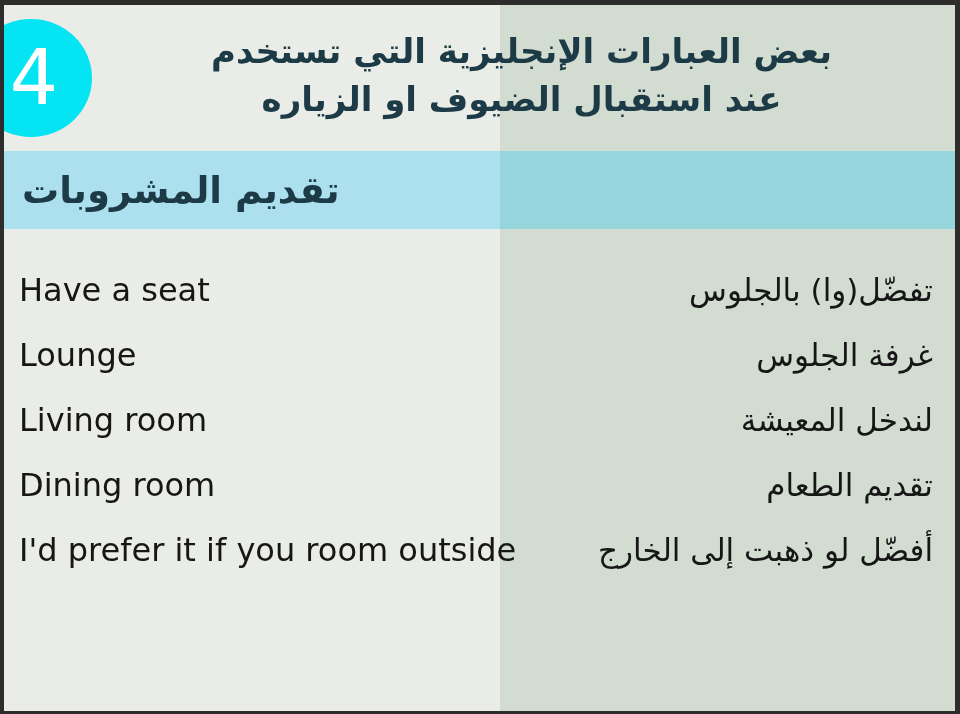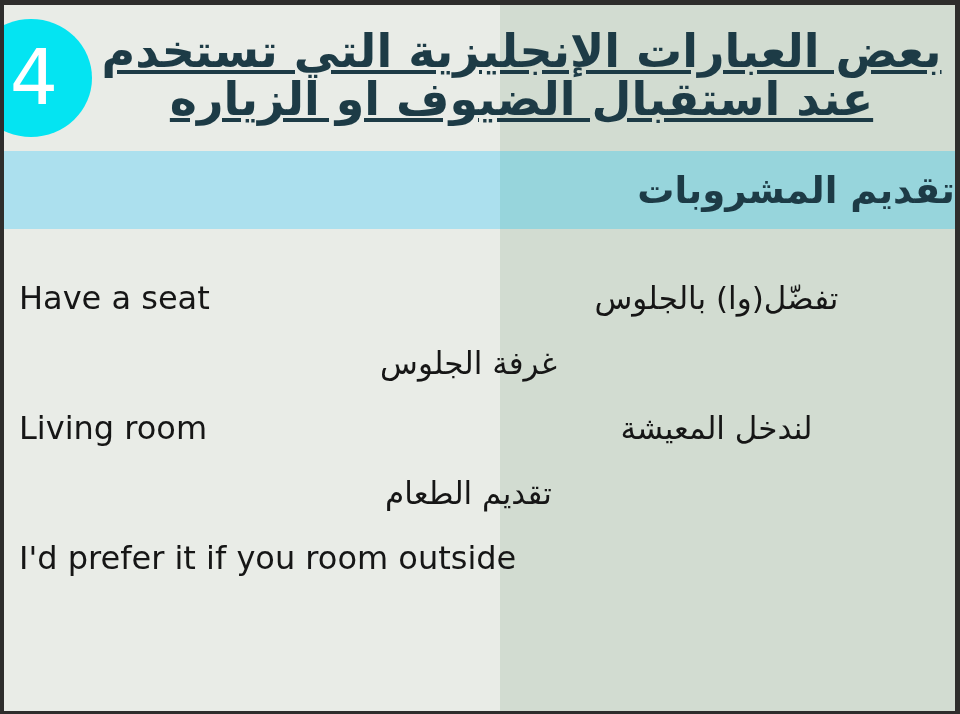--- a/index.html
+++ b/index.html
@@ -42,62 +42,61 @@
     color: #ffffff;
     font-size: 76px;
     font-weight: 400;
     line-height: 1;
     padding-left: 6px;
   }
   .title {
     padding: 22px 0 0 84px;
     text-align: center;
     color: #1d3b46;
-    font-size: 46px;
+    font-size: 34px;
     font-weight: bold;
     line-height: 48px;
-    text-decoration: underline;
   }
 
   
   .banner {
     height: 78px;
     display: flex;
     align-items: center;
-    justify-content: flex-end;
+    justify-content: flex-start;
     background: linear-gradient(90deg, #ace0ee 0px, #ace0ee 496px, #97d5dc 496px, #97d5dc 100%);
   }
   .banner span {
     color: #1d3b46;
     font-size: 37px;
     font-weight: bold;
     padding-left: 18px;
   }
 
   
   .table {
-    padding-top: 36px;
+    padding-top: 28px;
   }
   .row {
     height: 65px;
     display: flex;
     align-items: center;
   }
   .cell-en {
     width: 496px;
     box-sizing: border-box;
     padding-left: 15px;
     font-size: 32px;
     color: #161616;
     white-space: nowrap;
   }
   .cell-ar {
     flex: 1;
     box-sizing: border-box;
-    text-align: center;
+    text-align: right;
     padding-right: 22px;
     font-size: 31px;
     color: #161616;
     white-space: nowrap;
   }
 </style>
 </head>
 <body>
 
 <div class="frame">
@@ -118,31 +117,34 @@
 
   <div class="table">
 
     <div class="row">
       <div class="cell-en">Have a seat</div>
       <div class="cell-ar" dir="rtl">تفضّل(وا) بالجلوس</div>
     </div>
 
 
     <div class="row">
+      <div class="cell-en">Lounge</div>
       <div class="cell-ar" dir="rtl">غرفة الجلوس</div>
     </div>
 
     <div class="row">
       <div class="cell-en">Living room</div>
       <div class="cell-ar" dir="rtl">لندخل المعيشة</div>
     </div>
 
     <div class="row">
+      <div class="cell-en">Dining room</div>
       <div class="cell-ar" dir="rtl">تقديم الطعام</div>
     </div>
 
 
     <div class="row">
       <div class="cell-en">I'd prefer it if you room outside</div>
+      <div class="cell-ar" dir="rtl">أفضّل لو ذهبت إلى الخارج</div>
     </div>
 
   </div>
 </div>
 
 </body></html>

